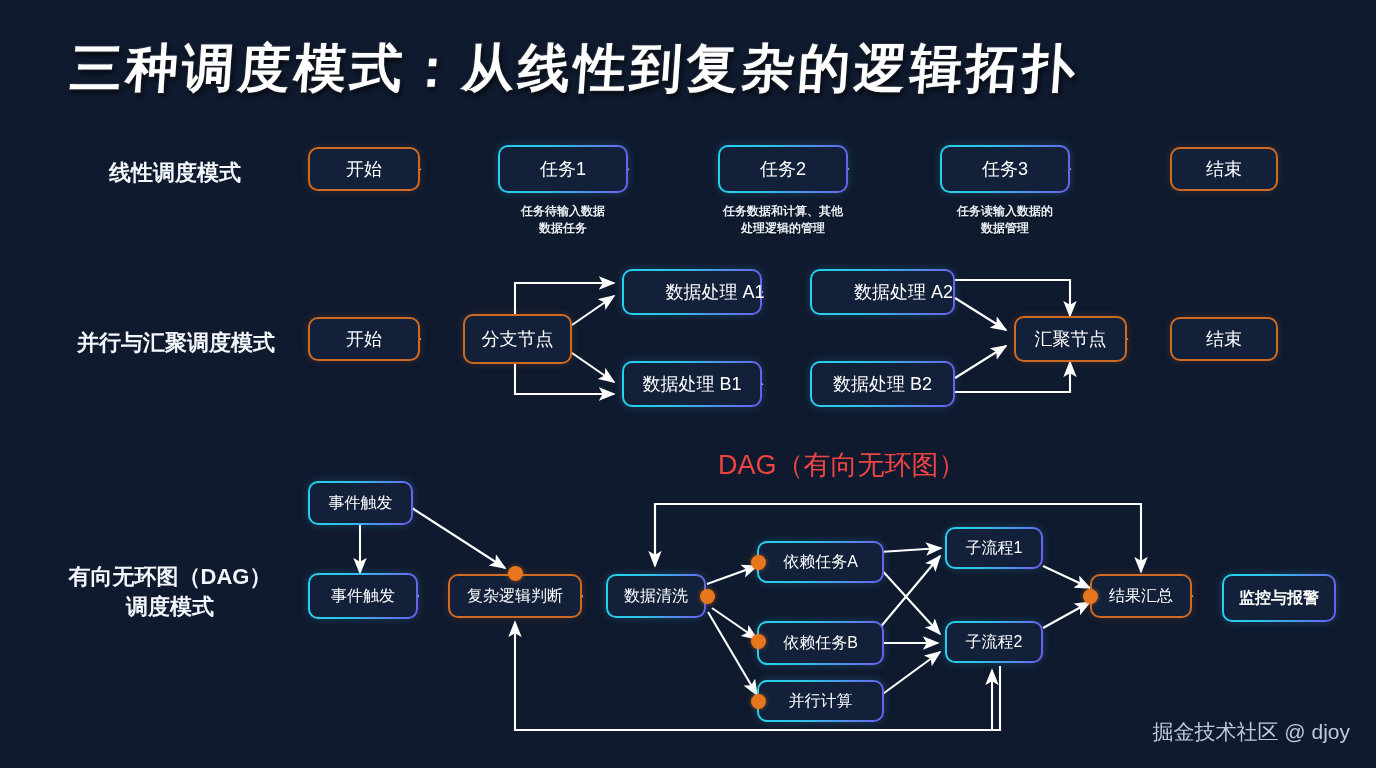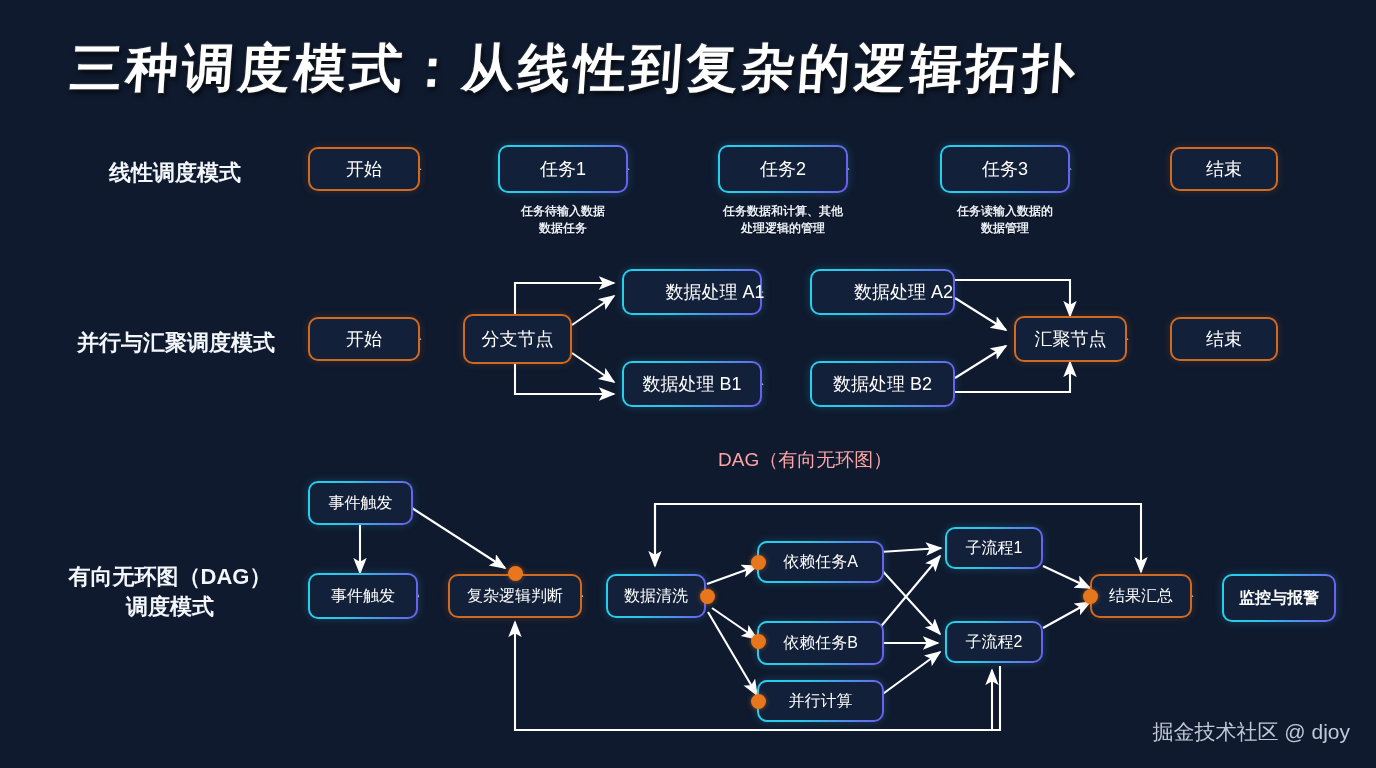--- a/index.html
+++ b/index.html
@@ -49,21 +49,21 @@
     box-shadow:0 0 9px rgba(207,106,34,.22);
   }
 
   .caption{
     position:absolute;text-align:center;font-size:12px;line-height:1.45;
     color:#e9eef6;white-space:nowrap;font-weight:bold;
     text-shadow:0 1px 1px rgba(0,0,0,.6);
   }
 
   .section-title{
-    position:absolute;font-size:19px;color:#fca5a5;white-space:nowrap;
+    position:absolute;font-size:27px;color:#ef4444;white-space:nowrap;
   }
 
   .watermark{
     position:absolute;right:26px;bottom:22px;font-size:21px;color:#cfd8e6;opacity:.92;white-space:nowrap;
   }
 
   .dot{
     position:absolute;width:15px;height:15px;border-radius:50%;
     background:#e8761c;box-shadow:0 0 5px rgba(232,118,28,.55);
   }

